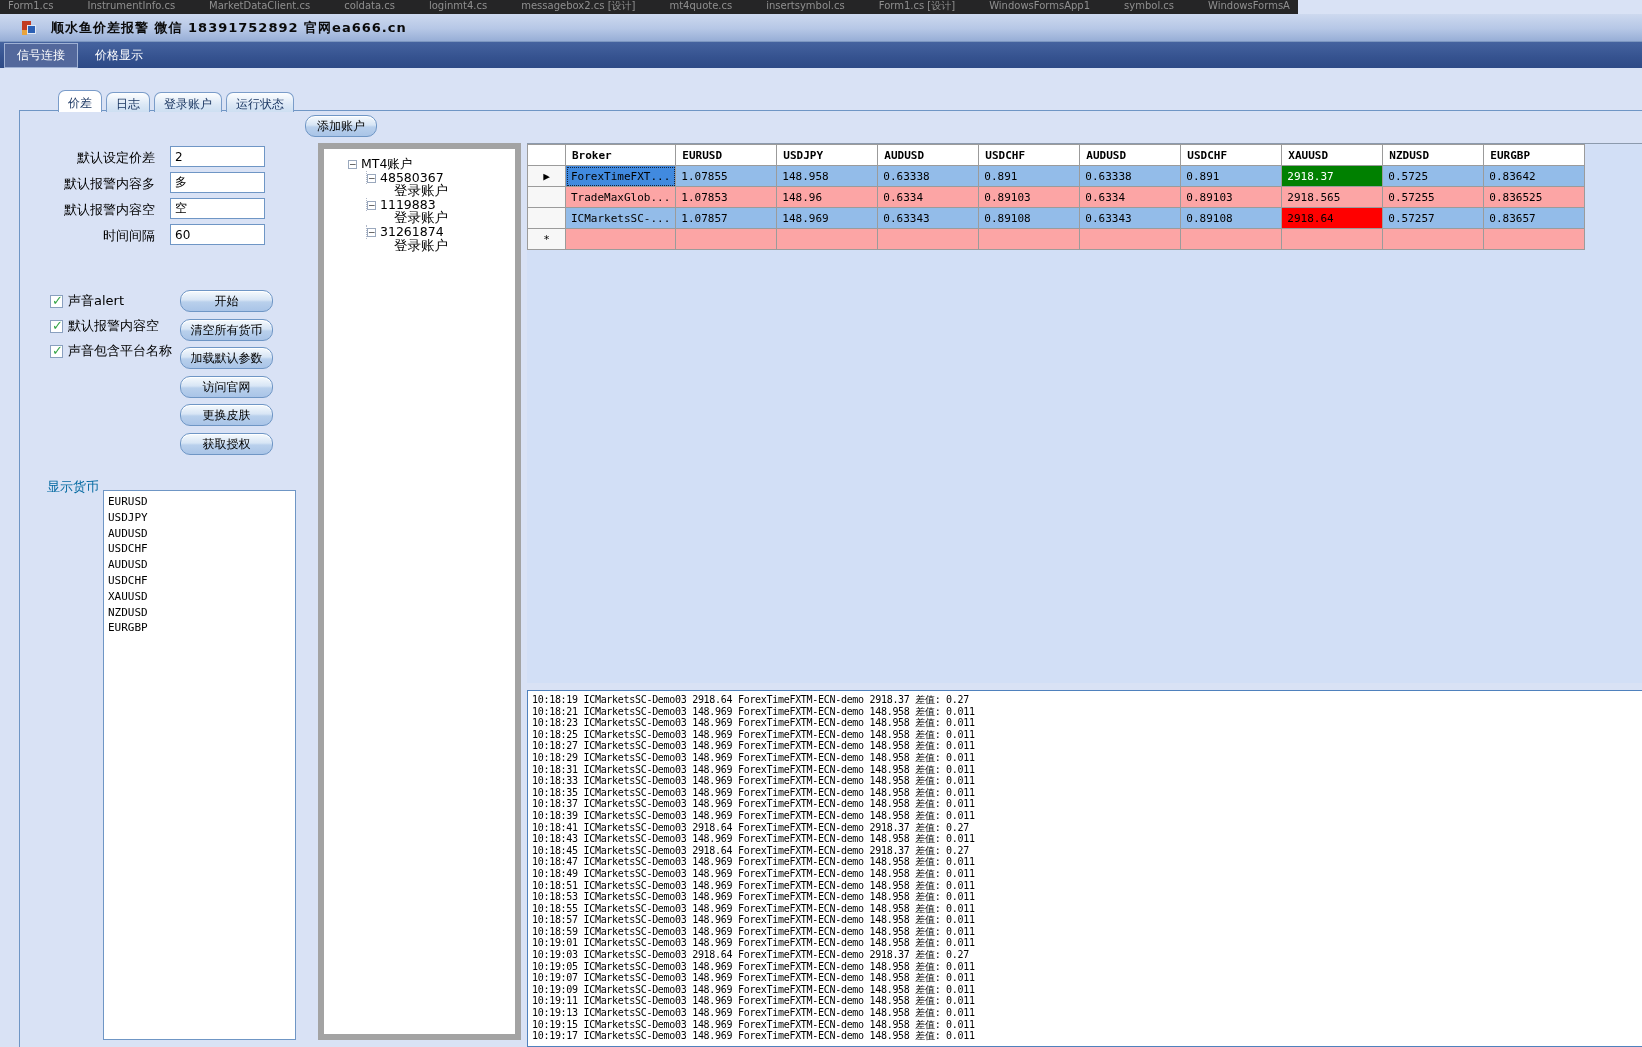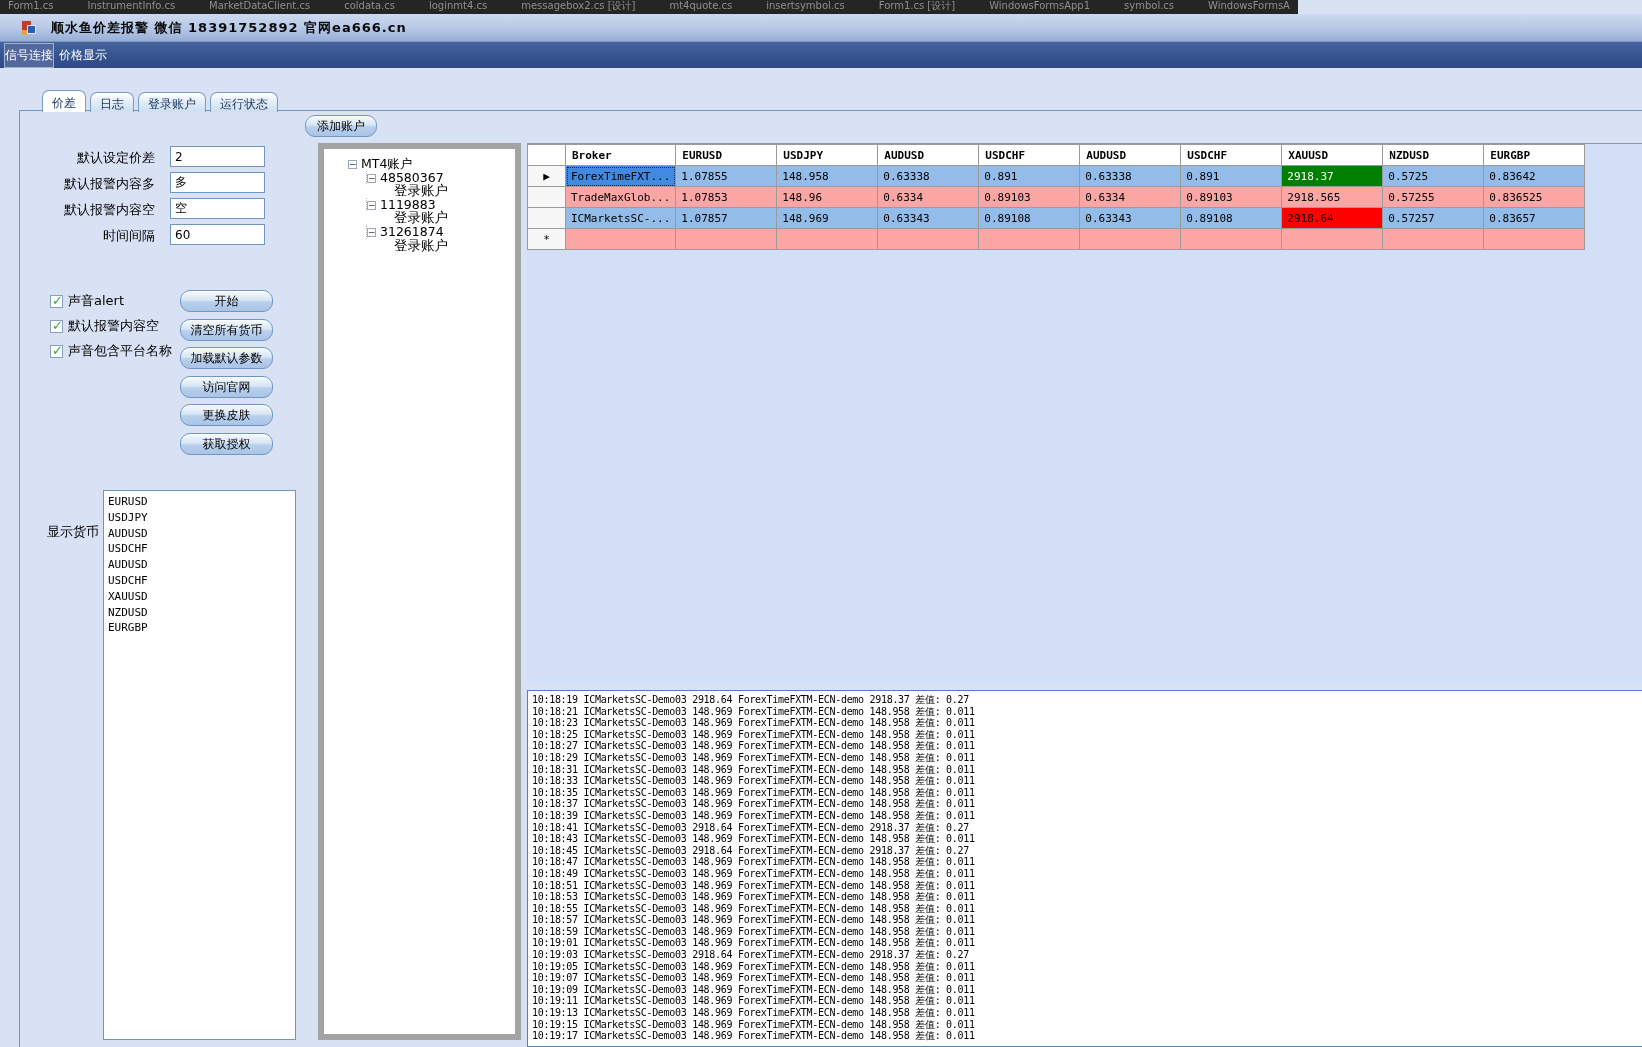--- a/index.html
+++ b/index.html
@@ -18,25 +18,25 @@
   .app-icon { width:14px; height:14px; margin:0 8px 0 22px; position:relative; }
   .app-icon i { position:absolute; display:block; }
   .app-icon .sq1 { left:0; top:0; width:9px; height:9px; background:#c23b22; }
   .app-icon .sq2 { left:5px; top:4px; width:9px; height:9px; background:#2b5fb4; border:1px solid #dfe8f5; }
   .app-icon .sq3 { left:0; top:9px; width:5px; height:5px; background:#e8a33d; }
   .titlebar .title { font-size:13px; font-weight:bold; color:#0a0a0a; letter-spacing:1px; }
 
   
   .menubar { position:absolute; left:0; top:42px; width:1642px; height:26px;
     background:linear-gradient(#45639f,#35528f 60%,#2e4a86); display:flex; align-items:center; }
-  .menu-item { color:#fff; font-size:12px; padding:3px 0; margin-left:4px; border:1px solid transparent; cursor:default; }
+  .menu-item { color:#fff; font-size:12px; padding:3px 12px; margin-left:4px; border:1px solid transparent; cursor:default; }
   .menu-item.active { background:linear-gradient(#61779f,#4c64925); background-color:#53689c; border:1px solid #9fb1d4; }
 
   
-  .tabstrip { position:absolute; left:22px; top:90px; height:21px; z-index:3;padding-left:20px; }
+  .tabstrip { position:absolute; left:38px; top:90px; height:21px; z-index:3;padding-left:20px; }
   .tab { display:inline-block; vertical-align:bottom; font-size:12px; color:#17335f;
     padding:3px 9px 2px 9px; border:1px solid #7a9cc9; border-bottom:none;
     border-radius:7px 7px 0 0; background:linear-gradient(#fdfeff,#dce8f6 60%,#cddff2);
     margin-right:4px; height:20px; }
   .tab.active { background:#fff; height:22px; padding-top:4px; position:relative; top:0px; }
 
   .tabpage-border { position:absolute; left:19px; top:110px; width:1623px; height:937px;
     border-left:1px solid #6f96c5; border-top:1px solid #6f96c5; background:transparent; }
 
   
@@ -50,21 +50,21 @@
   .checkbox { width:13px; height:13px; background:#fff; border:1px solid #8aa0bf; position:relative; margin-right:5px; }
   .checkbox .mark { position:absolute; left:1px; top:-3px; color:#35a547; font-size:13px; font-weight:bold; }
   .check-row .cb-label { font-size:13px; color:#000; white-space:nowrap; }
 
   
   .glossy-btn { position:absolute; width:93px; height:22px; border:1px solid #6f96c5; border-radius:10px;
     background:linear-gradient(#f6fafd,#d7e5f5 45%,#b9d0ec 55%,#a9c4e7);
     box-shadow:inset 0 1px 0 #fff; font-size:12px; color:#000; text-align:center; line-height:20px; cursor:default; }
 
   
-  .currency-label { position:absolute; left:47px; top:478px; font-size:13px; color:#000000;margin-top:45px; }
+  .currency-label { position:absolute; left:47px; top:478px; font-size:13px; color:#0369a1; }
   .listbox { position:absolute; left:103px; top:490px; width:193px; height:550px; background:#fff;
     border:1px solid #6f96c5; padding:3px 4px; overflow:hidden; }
   .listbox .li { font-family:"DejaVu Sans Mono",monospace; font-size:11px; line-height:15.8px; color:#000; }
 
   
   .add-btn { position:absolute; left:305px; top:115px; width:72px; height:22px; }
   .treepanel { position:absolute; left:318px; top:143px; width:203px; height:897px; background:#fff;
     border:6px solid #a3a3a3; padding:8px 0 0 24px; font-size:12.5px; overflow:hidden; }
   .tnode { position:relative; line-height:13.6px; white-space:nowrap; color:#000; }
   .tnode .ebox { display:inline-block; width:9px; height:9px; border:1px solid #9aa8bd; background:#fff;

